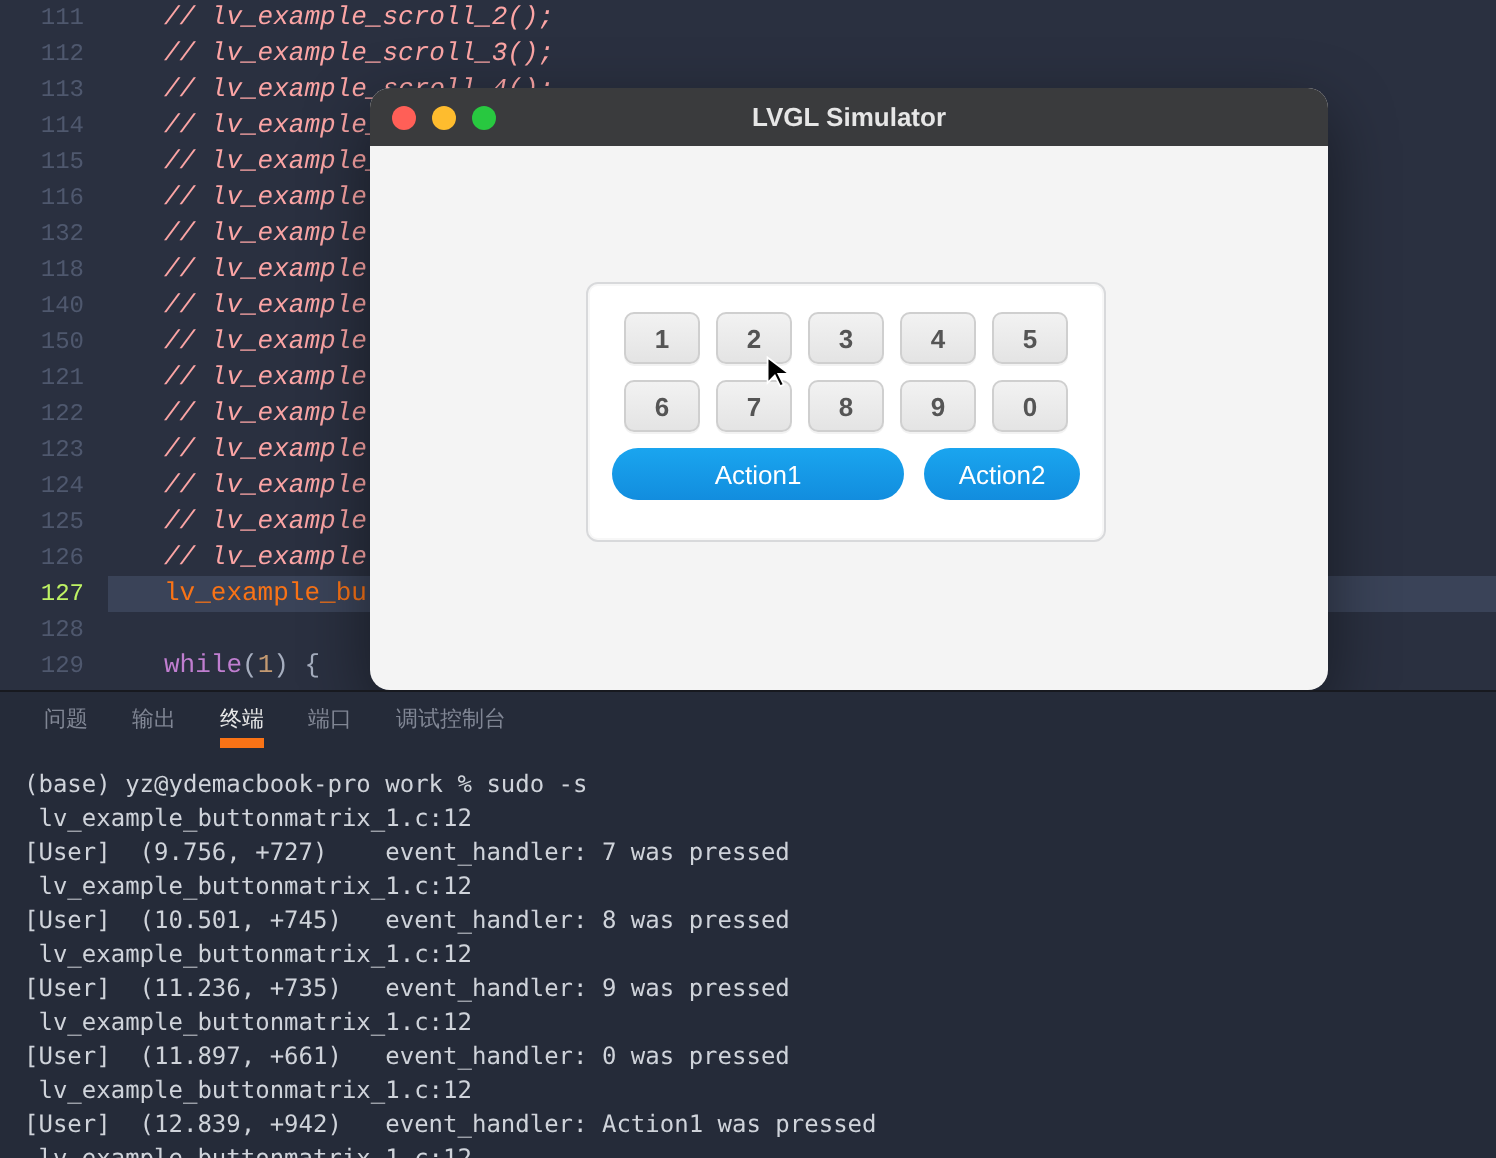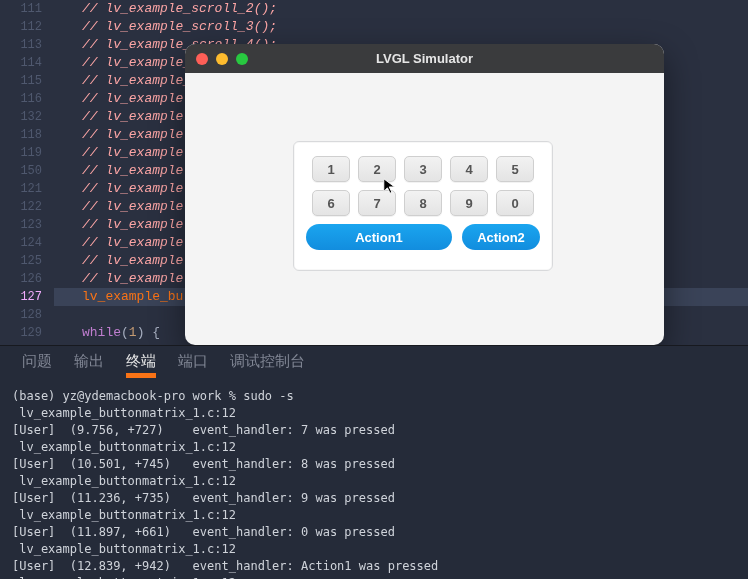--- a/index.html
+++ b/index.html
@@ -27,21 +27,21 @@
     padding-top: 0;
   }
   .gutter .ln {
     height: 18px;
     line-height: 18px;
     padding-right: 10px;
     color: #4f586e;
     font-size: 12px;
     font-family: Liberation Mono, monospace;
   }
-  .gutter .ln.active { color: #f0abfc; }
+  .gutter .ln.active { color: #bef264; }
   .code {
     flex: 1;
     padding-left: 2px;
   }
   .code .row {
     height: 18px;
     line-height: 18px;
     white-space: pre;
     padding-left: 28px;
   }
@@ -113,21 +113,21 @@
     cursor:pointer;
   }
   .actrow { display:flex; gap:10px; justify-content:center; margin-top:4px;}
   .actbtn {
     flex:1;
     height:26px;
     background:linear-gradient(#1aa5ef,#128dde);
     color:#fff;
     border:none;
     border-radius:13px;
-    font-size:13px; font-weight:700;
+    font-size:13px; font-weight:400;
     display:flex; align-items:center; justify-content:center;
     cursor:pointer;
   }
   .actbtn.small { flex:0 0 78px; }
 
   .cursor-arrow {
     position:absolute;
     left:382px; top:177px;
     width:18px; height:18px;
     pointer-events:none;
@@ -138,21 +138,21 @@
   .termpane {
     position:absolute;
     left:0; top:345px;
     width:748px; height:234px;
     background:#252b39;
     border-top:1px solid #17191f;
   }
   .tabs {
     display:flex; gap:22px;
     padding:4px 22px 6px;
-    font-size:15px;
+    font-size:11px;
     color:#808694;
     font-family:-apple-system,"PingFang SC",Helvetica,sans-serif;
   }
   .tabs .tab { cursor:pointer; padding:2px 0; }
   .tabs .tab.active {
     color:#e6e6e6;
     border-bottom:5px solid #f97316;
     text-align:right;
   }
   .termout {
@@ -170,21 +170,21 @@
 <div class="editor">
   <div class="gutter" id="gutter">
       <div class="ln">111</div>
       <div class="ln">112</div>
       <div class="ln">113</div>
       <div class="ln">114</div>
       <div class="ln">115</div>
       <div class="ln">116</div>
       <div class="ln">132</div>
       <div class="ln">118</div>
-      <div class="ln">119</div>
+      <div class="ln">140</div>
       <div class="ln">150</div>
       <div class="ln">121</div>
       <div class="ln">122</div>
       <div class="ln">123</div>
       <div class="ln">124</div>
       <div class="ln">125</div>
       <div class="ln">126</div>
       <div class="ln active">127</div>
       <div class="ln">128</div>
       <div class="ln">129</div>

